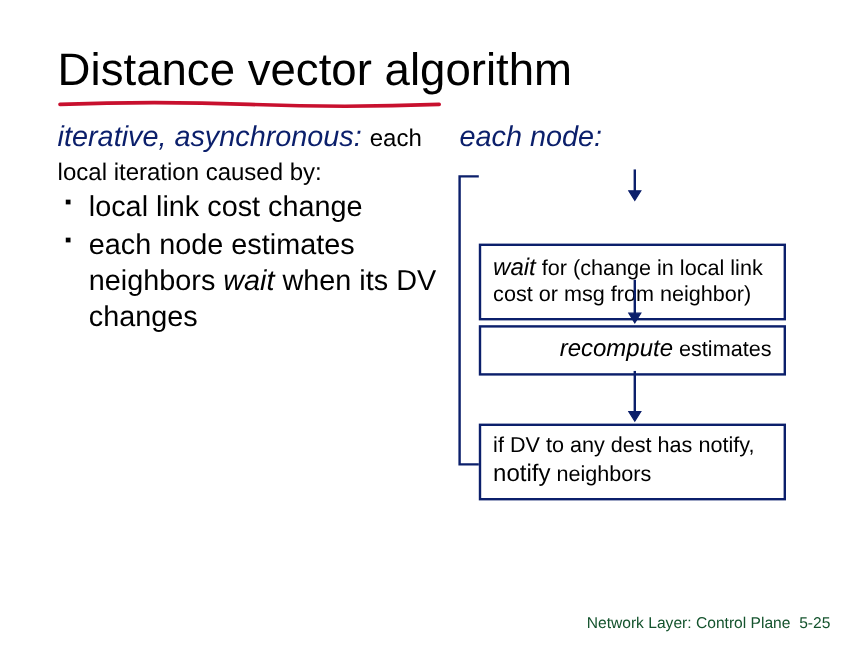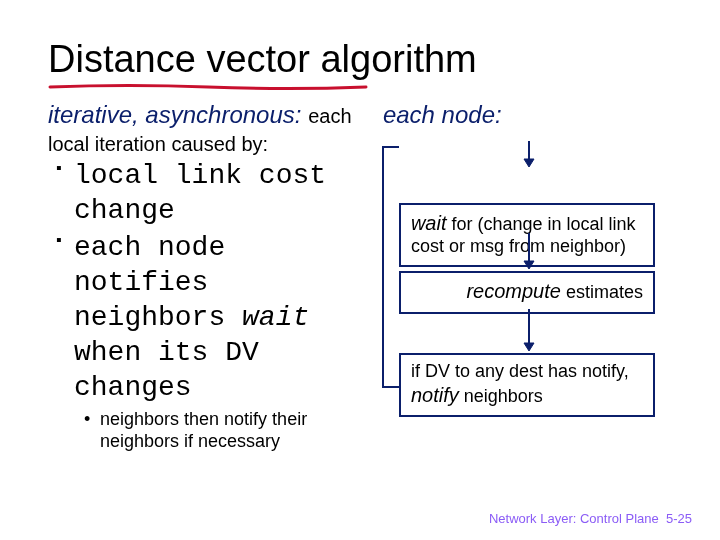--- a/index.html
+++ b/index.html
@@ -40,23 +40,22 @@
     font-size: 24px;
     line-height: 1.15;
     margin-bottom: 2px;
   }
   .h-iter .sub {
     font-size: 20px;
     color: #000;
     font-style: normal;
   }
   .body-txt {
-    font-size: 28px;
+    font-size: 24px;
     line-height: 1.25;
-    font-family: Liberation Mono, monospace;
   }
   .bullet-list { list-style: none; padding-left: 26px; }
   .bullet-list li { position: relative; margin-top: 2px; }
   .bullet-list li::before {
     content: "▪";
     position: absolute;
     left: -20px;
     top: 1px;
     color: #000;
     font-size: 16px;
@@ -107,21 +106,21 @@
   .arrow {
     position: absolute;
     stroke: #0b1f6b;
     fill: #0b1f6b;
   }
   .footer {
     position: absolute;
     right: 28px;
     bottom: 14px;
     font-size: 13px;
-    color: #8b5cf6;
+    color: #14532d;
   }
 </style>
 </head>
 <body>
 
 <div class="title">Distance vector algorithm</div>
 <div class="underline">
   <svg width="320" height="8" viewBox="0 0 320 8">
     <path d="M2 4 Q 80 1 160 4 T 318 4" stroke="#c8102e" stroke-width="3" fill="none" stroke-linecap="round"></path>
   </svg>
@@ -132,25 +131,22 @@
     <div class="h-iter">
       <span class="navy-it">iterative, asynchronous:</span>
       <span class="sub">each local iteration caused by:</span>
     </div>
     <ul class="bullet-list body-txt">
       <li>local link cost change</li>
     </ul>
 
     <ul class="bullet-list body-txt">
       <li>
-        <span>each node notifies neighbors </span><span style="font-style:italic">wait</span><span> when its DV changes</span>
+        <span>each node estimates neighbors </span><span style="font-style:italic">wait</span><span> when its DV changes</span>
       </li>
-    </ul>
-    <ul class="sub-bullet">
-      <li>neighbors then notify their neighbors if necessary</li>
     </ul>
   </div>
 
   <div class="right">
     <div class="each-node navy-it">each node:</div>
 
     <div class="flow">
 
       <svg class="arrow" style="left:140px; top:0px;" width="12" height="28">
         <line x1="6" y1="0" x2="6" y2="20" stroke-width="2"></line>
@@ -169,21 +165,21 @@
       <div class="box box2">
         <span class="lead">recompute</span><span> estimates</span>
       </div>
 
       <svg class="arrow" style="left:140px; top:168px;" width="12" height="46">
         <line x1="6" y1="0" x2="6" y2="36" stroke-width="2"></line>
         <polygon points="1,34 11,34 6,42"></polygon>
       </svg>
 
       <div class="box box3">
-        <span>if DV to any dest has notify, </span><span style="font-style:italic;font-size:20px">notify</span><span> neighbors</span>
+        <span>if DV to any dest has notify, </span><span style="font-size:20px">notify</span><span> neighbors</span>
       </div>
 
       <svg class="arrow" style="left:-6px; top:0px;" width="28" height="280">
         <path d="M22 246 L6 246 L6 6 L22 6" stroke="#0b1f6b" stroke-width="2" fill="none"></path>
         <polygon points="6,246 6,246" fill="none"></polygon>
       </svg>
     </div>
   </div>
 </div>
 

